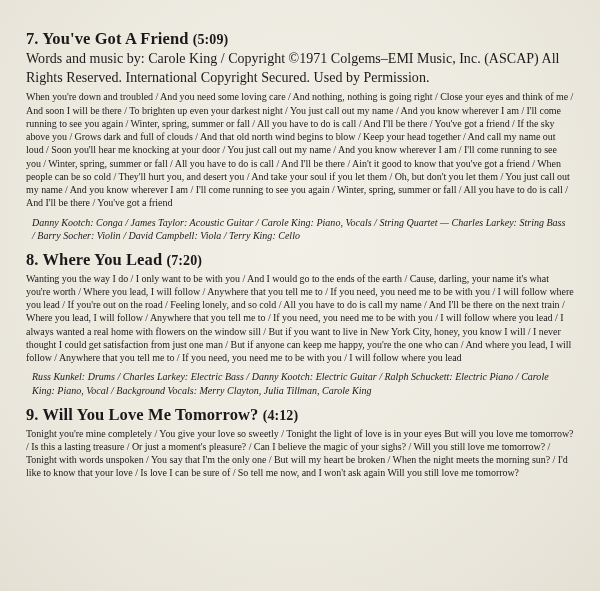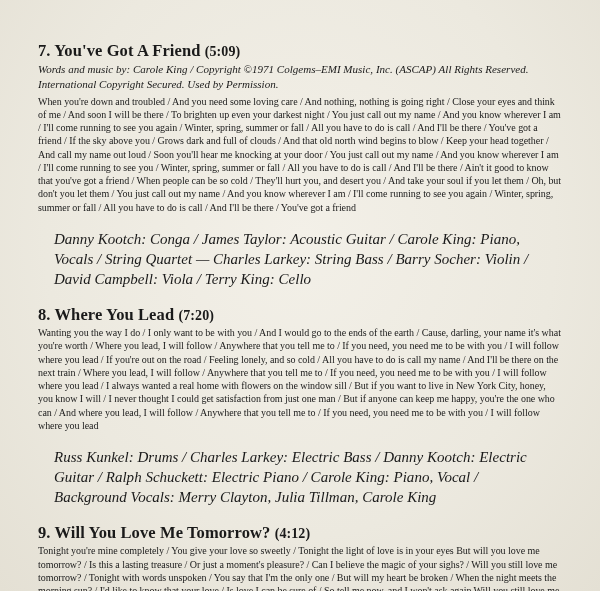--- a/index.html
+++ b/index.html
@@ -13,21 +13,21 @@
     font-family: "Liberation Serif", serif;
     color: #1a1a1a;
     overflow: hidden;
   }
   .page {
     position: relative;
     width: 600px;
     height: 591px;
     background:
       radial-gradient(ellipse at 50% 40%, #f3f0e8 0%, #ece9df 60%, #e4e0d4 100%);
-    padding: 16px;
+    padding: 4px;
     box-sizing: border-box;
   }
   .inner {
     padding: 26px 22px 10px 22px;
     box-sizing: border-box;
   }
   .track {
     margin-bottom: 9px;
   }
   .track-title {
@@ -36,38 +36,37 @@
     font-size: 16.5px;
     letter-spacing: 0.1px;
     margin: 0 0 2px 0;
     line-height: 1.12;
   }
   .track-title .dur {
     font-weight: bold;
     font-size: 14px;
   }
   .credit {
-    font-style: italic;
-    font-size: 11px;
+    font-size: 14px;
     line-height: 1.32;
     margin: 0 0 3px 0;
     letter-spacing: 0.02px;
   }
   .lyrics {
     font-size: 10px;
     line-height: 1.325;
     margin: 0 0 3px 0;
     text-align: left;
     letter-spacing: -0.05px;
   }
   .musicians {
     font-style: italic;
-    font-size: 15px;
+    font-size: 10px;
     line-height: 1.33;
-    margin: 16px;
+    margin: 6px;
     letter-spacing: 0.01px;
   }
   .t2 { margin-top: 7px; }
   .t3 { }
 </style>
 </head>
 <body>
 
 <div class="page">
   <div class="inner">

